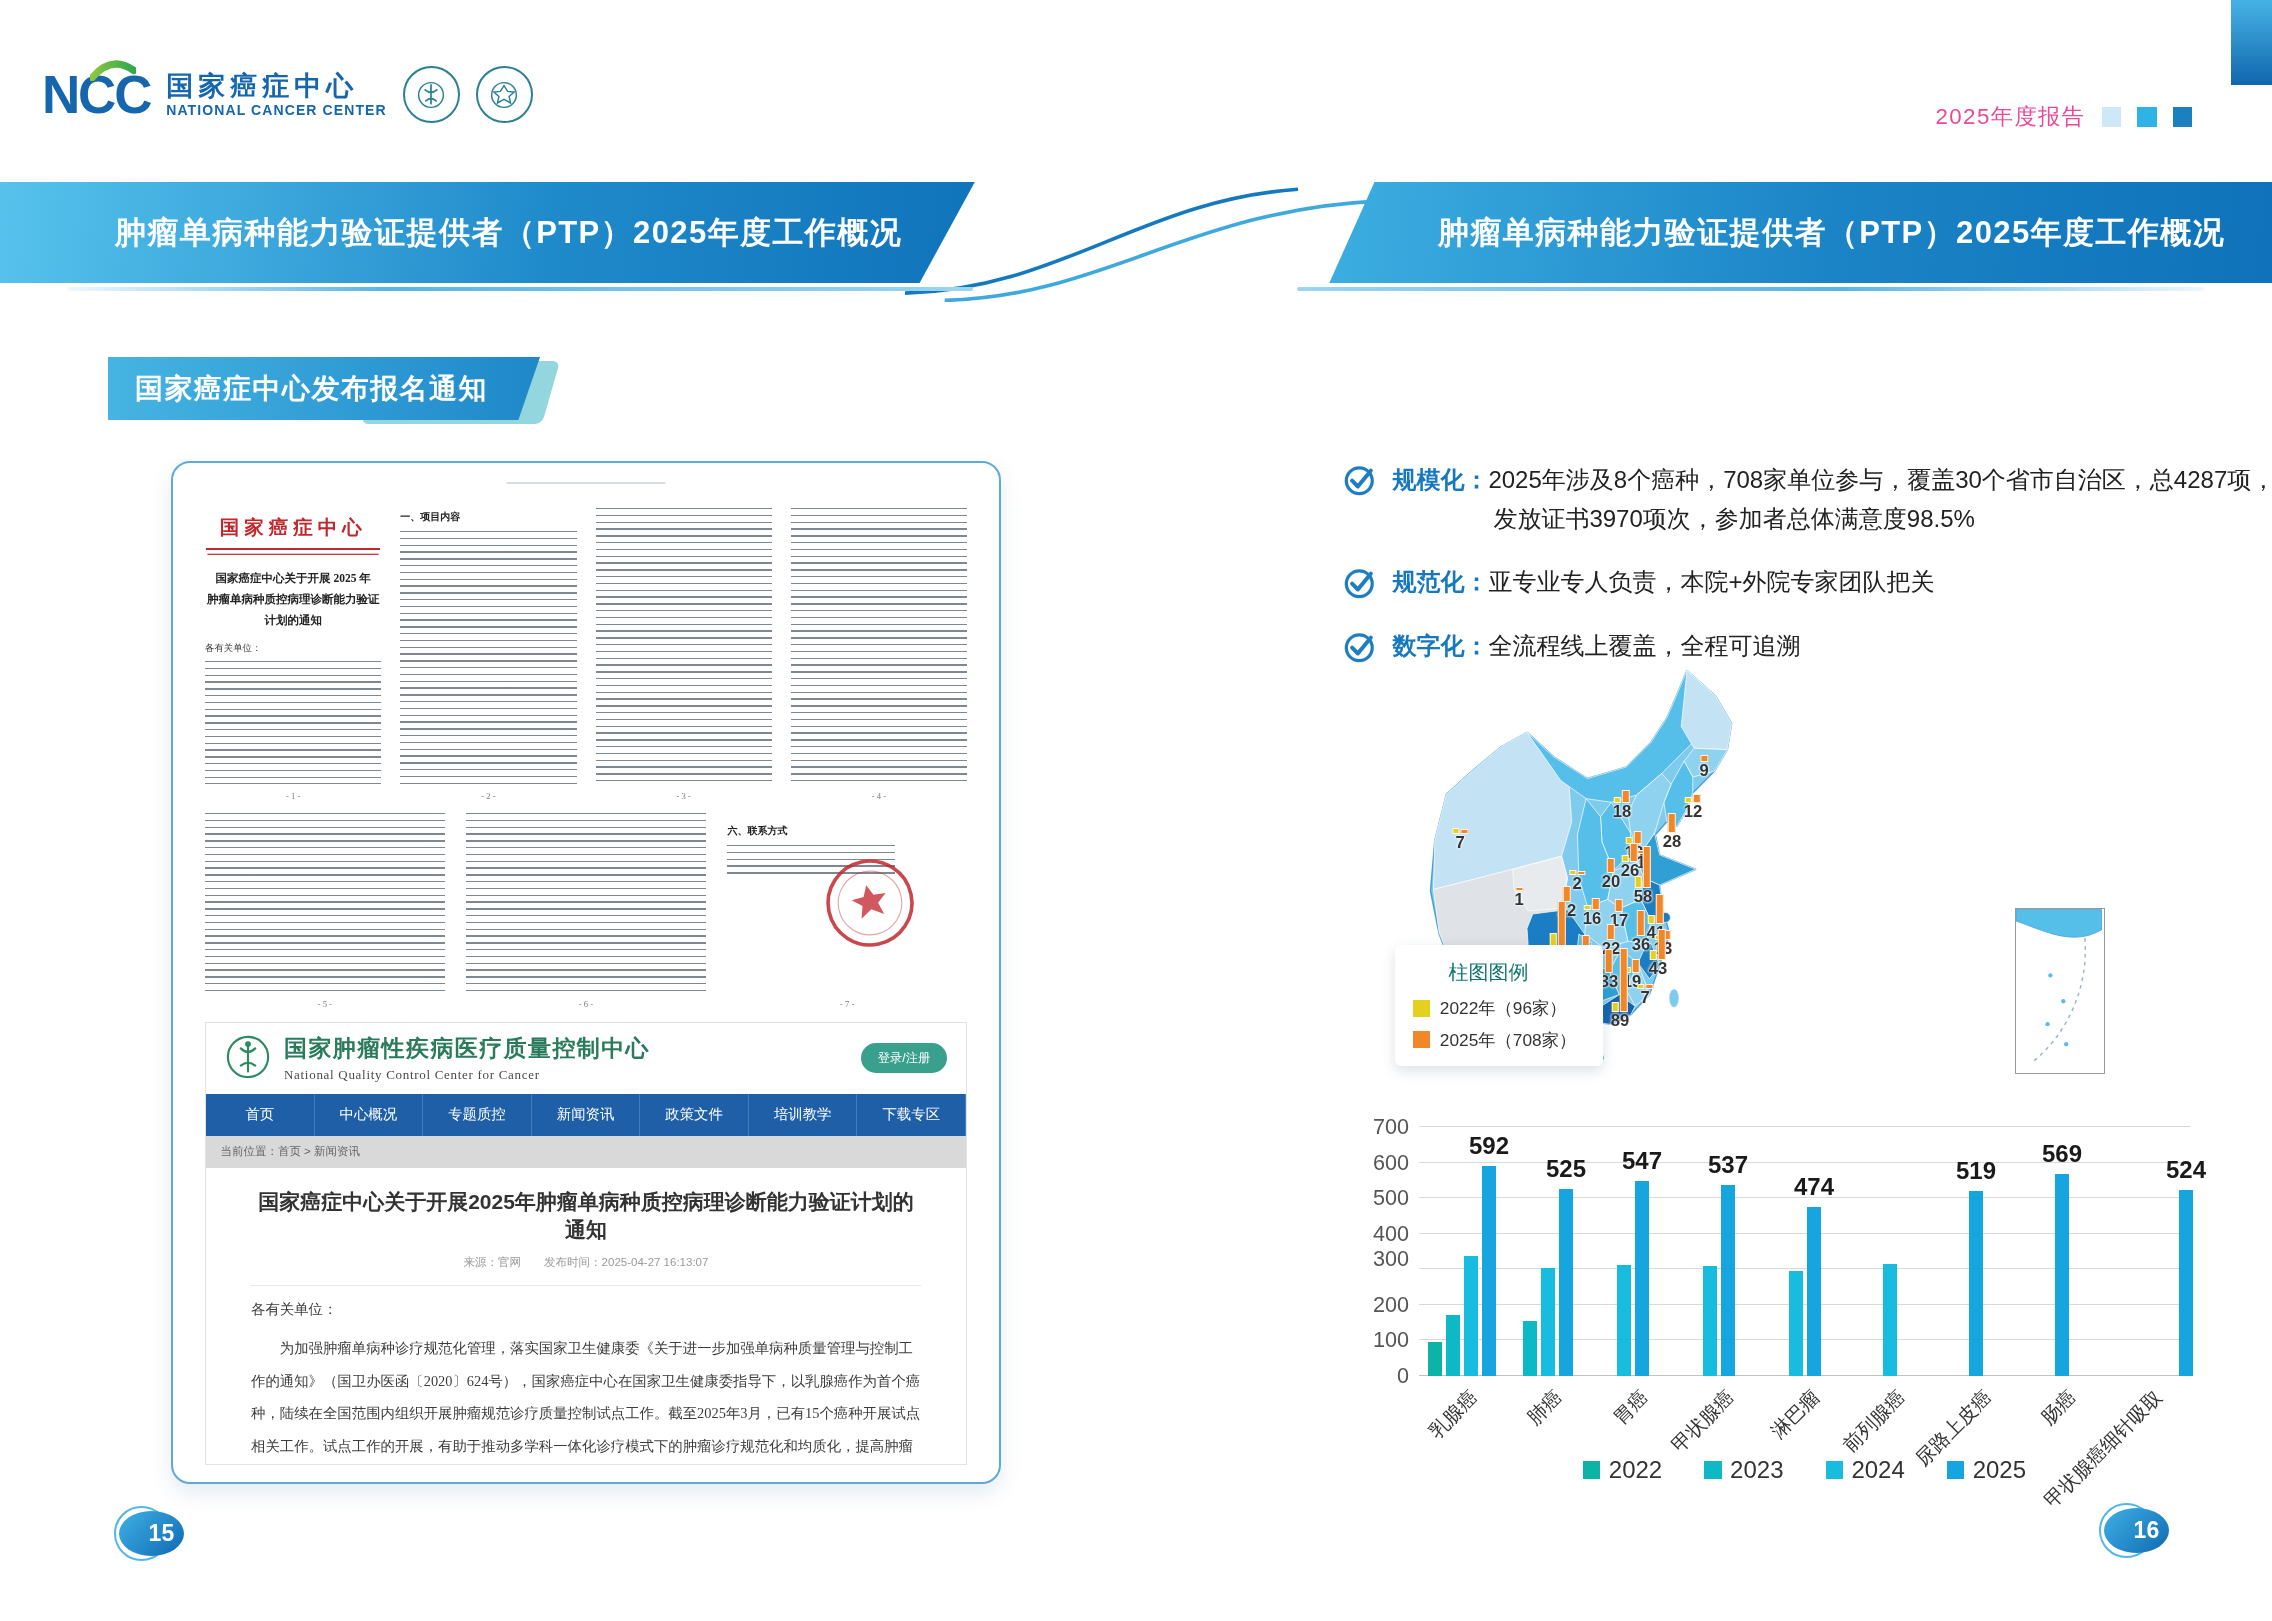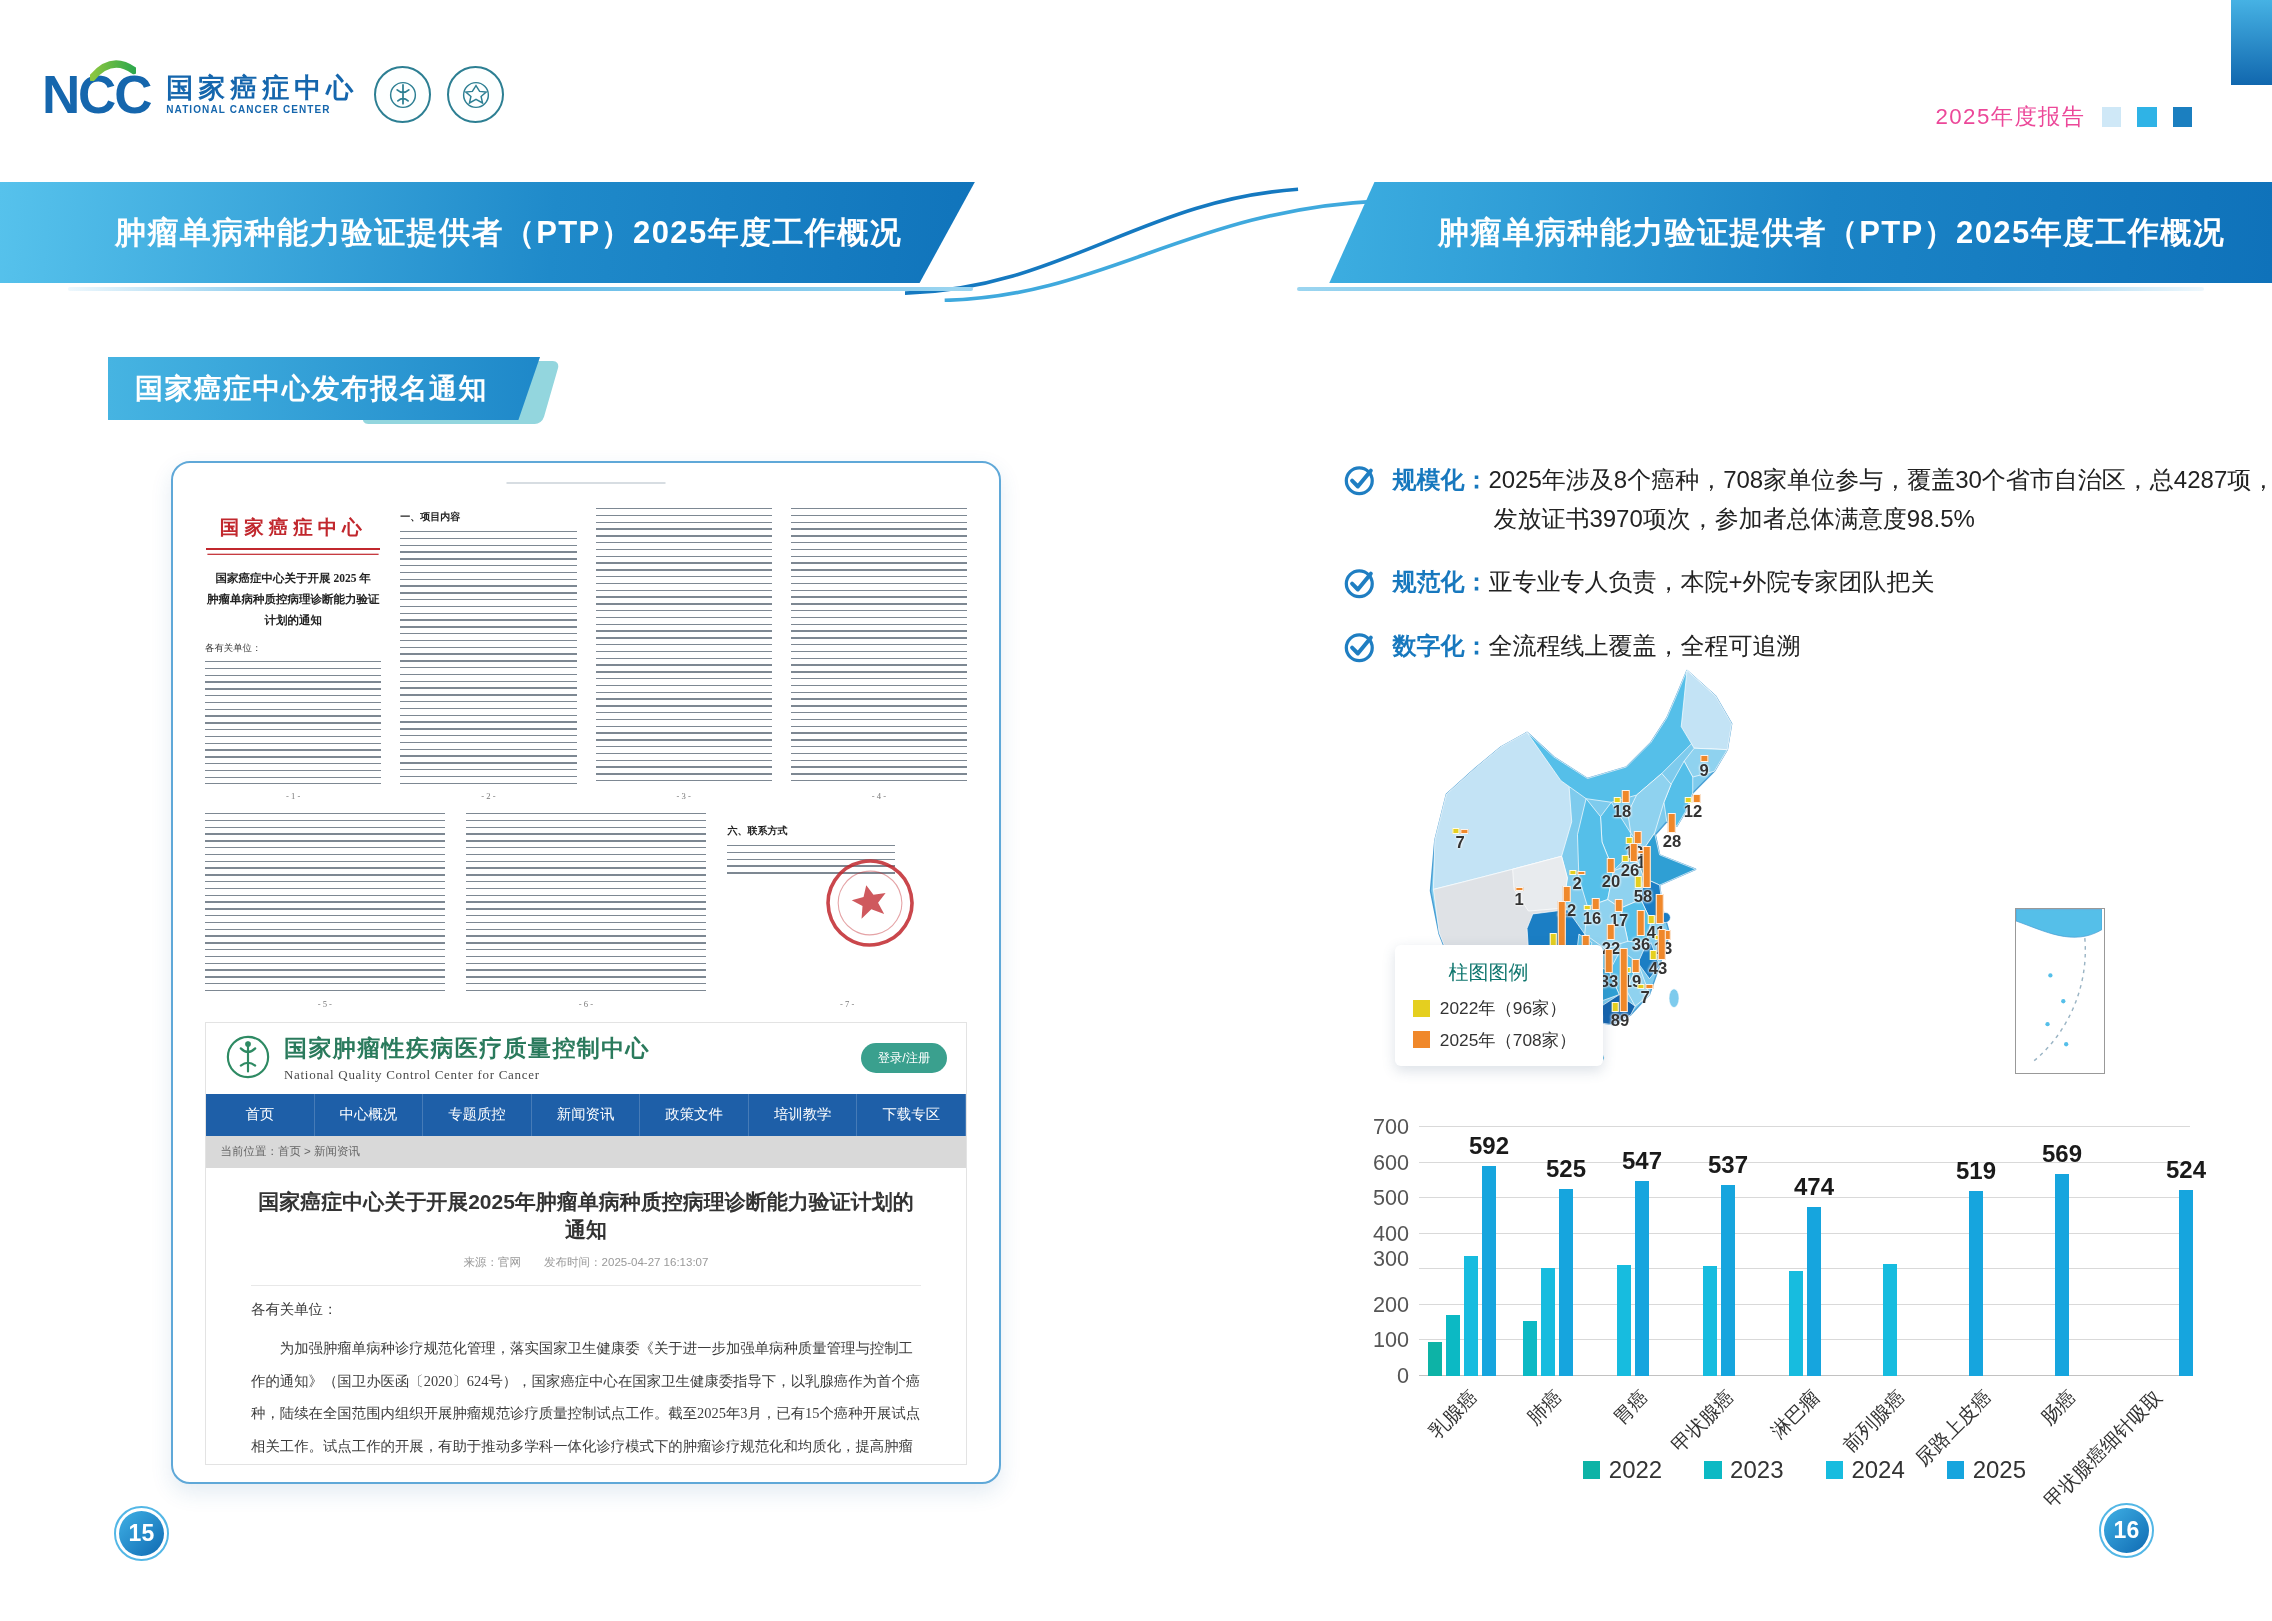--- a/index.html
+++ b/index.html
@@ -5,21 +5,21 @@
   html,body{margin:0;padding:0;background:#fff;}
   .page{position:relative;width:2273px;height:1621px;background:#fff;overflow:hidden;
         font-family:"Liberation Sans",sans-serif;color:#222;}
 
   
   .logo-row{position:absolute;left:42px;top:66px;display:flex;align-items:center;gap:16px;}
   .ncc-word{position:relative;font-size:53px;font-weight:800;color:#1566ad;letter-spacing:-2.2px;line-height:1;}
   .ncc-swoosh{position:absolute;left:48px;top:-8.6px;}
   .brand-stack{display:flex;flex-direction:column;line-height:1.05;}
   .brand-cn{font-size:27px;font-weight:700;color:#1566ad;letter-spacing:5px;}
-  .brand-en{font-size:10px;font-weight:700;color:#1566ad;letter-spacing:1.1px;margin-top:2.9px;}
+  .brand-en{font-size:14px;font-weight:700;color:#1566ad;letter-spacing:1.1px;margin-top:2.9px;}
   .seal{width:53px;height:53px;border-radius:50%;border:2.2px solid #2d7f93;display:flex;align-items:center;justify-content:center;background:#fdffff;}
   .report-tag{position:absolute;top:102px;right:81px;display:flex;align-items:center;gap:16px;}
   .report-tag .txt{font-size:22.3px;color:#ec4899;letter-spacing:1.4px;}
   .sq{width:19.5px;height:19.5px;}
   .sq1{background:#cfe8f7;} .sq2{background:#2fb3e6;} .sq3{background:#1b7fc0;}
   .corner-bar{position:absolute;right:0;top:0;width:42px;height:85px;background:linear-gradient(180deg,#46b2e4,#1167ae);}
 
   
   .banner{position:absolute;top:182px;height:101px;display:flex;align-items:center;
           color:#fff;font-size:31px;font-weight:700;letter-spacing:1.4px;z-index:2;}
@@ -114,21 +114,21 @@
   .art-title{font-size:21px;font-weight:700;color:#333;text-align:center;margin-top:14.4px;}
   .art-meta{font-size:11.5px;color:#999;text-align:center;margin-top:11.5px;}
   .art-hr{border:none;border-top:0.7px solid #e8e8e8;margin:14.4px 0 7.2px;}
   .art-p{font-family:"Liberation Serif",serif;font-size:14.4px;color:#3c3c3c;line-height:2.25;margin:7.2px 0 0;}
   .ind{text-indent:2em;}
 
   
   .badge{position:absolute;width:45px;height:45px;border-radius:50%;background:#fff;border:2.2px solid #53b7e6;
          padding:2.9px;box-sizing:content-box;}
   .badge .in{width:100%;height:100%;border-radius:50%;background:linear-gradient(135deg,#3fb0e5,#0f6ab2);
-             color:#fff;font-size:23px;font-weight:700;display:flex;align-items:center;justify-content:center;}
+             color:#fff;font-size:23px;font-weight:700;display:flex;align-items:center;justify-content:center;padding-left:20px;}
   .badge-15{left:114px;top:1506px;}
   .badge-16{left:2099px;top:1503px;}
 </style>
 </head>
 <body>
 
 <div class="page">
 
   <div class="logo-row">
     <div class="ncc-word">

